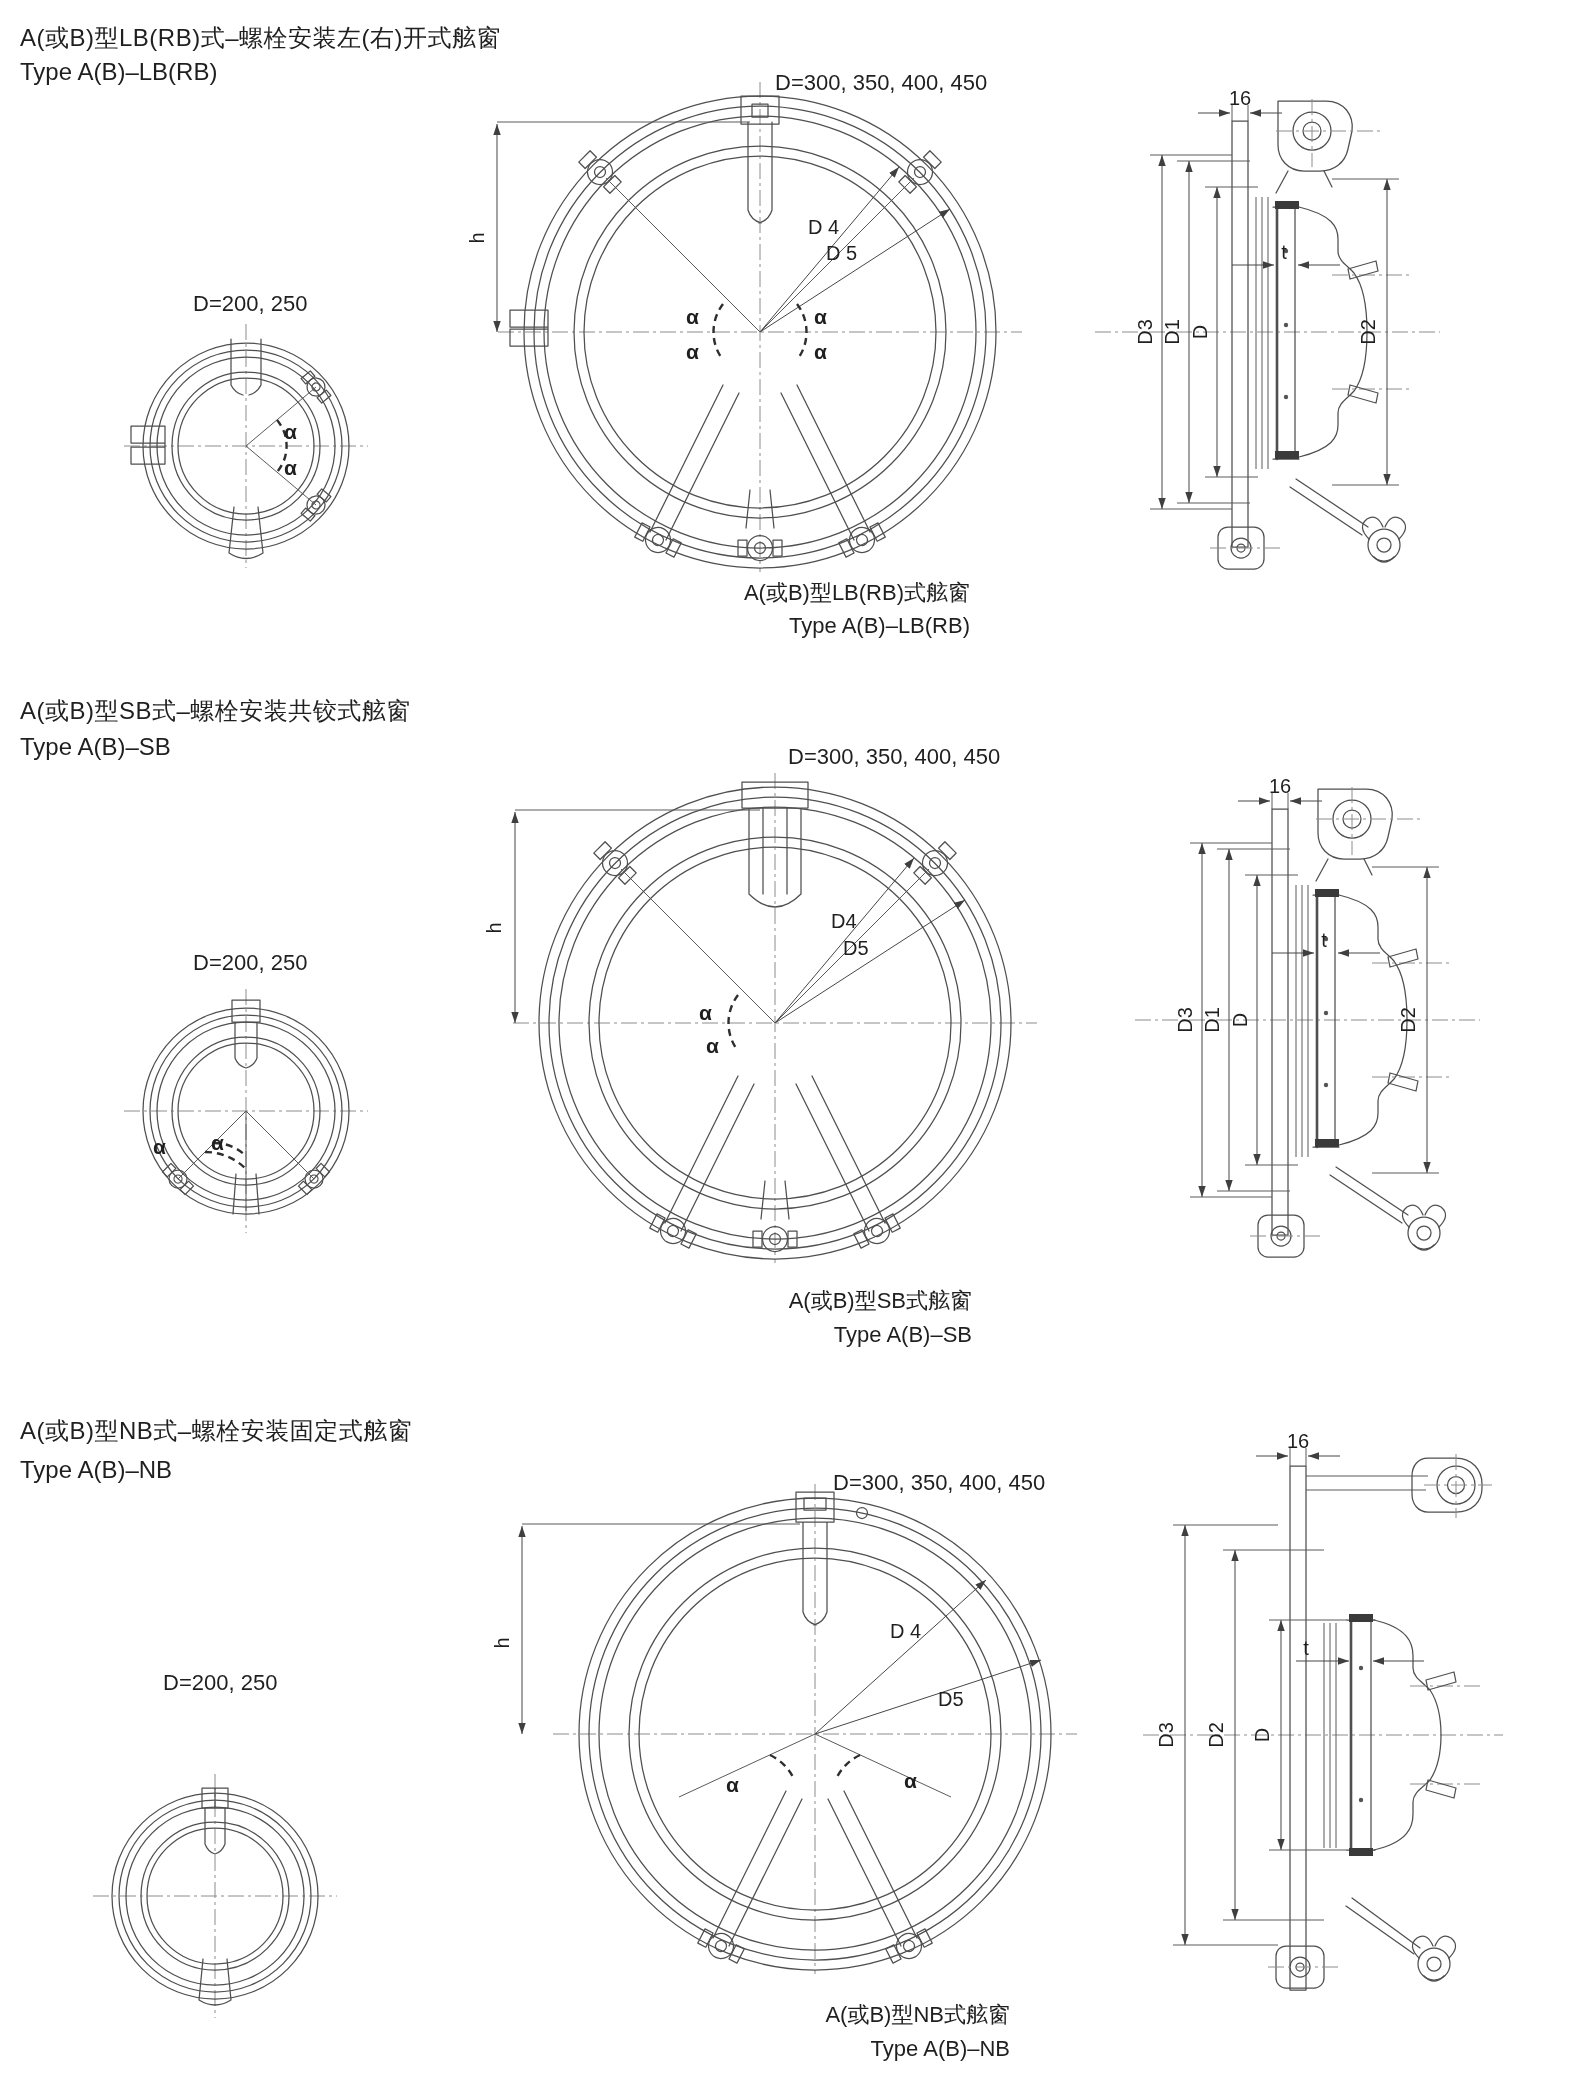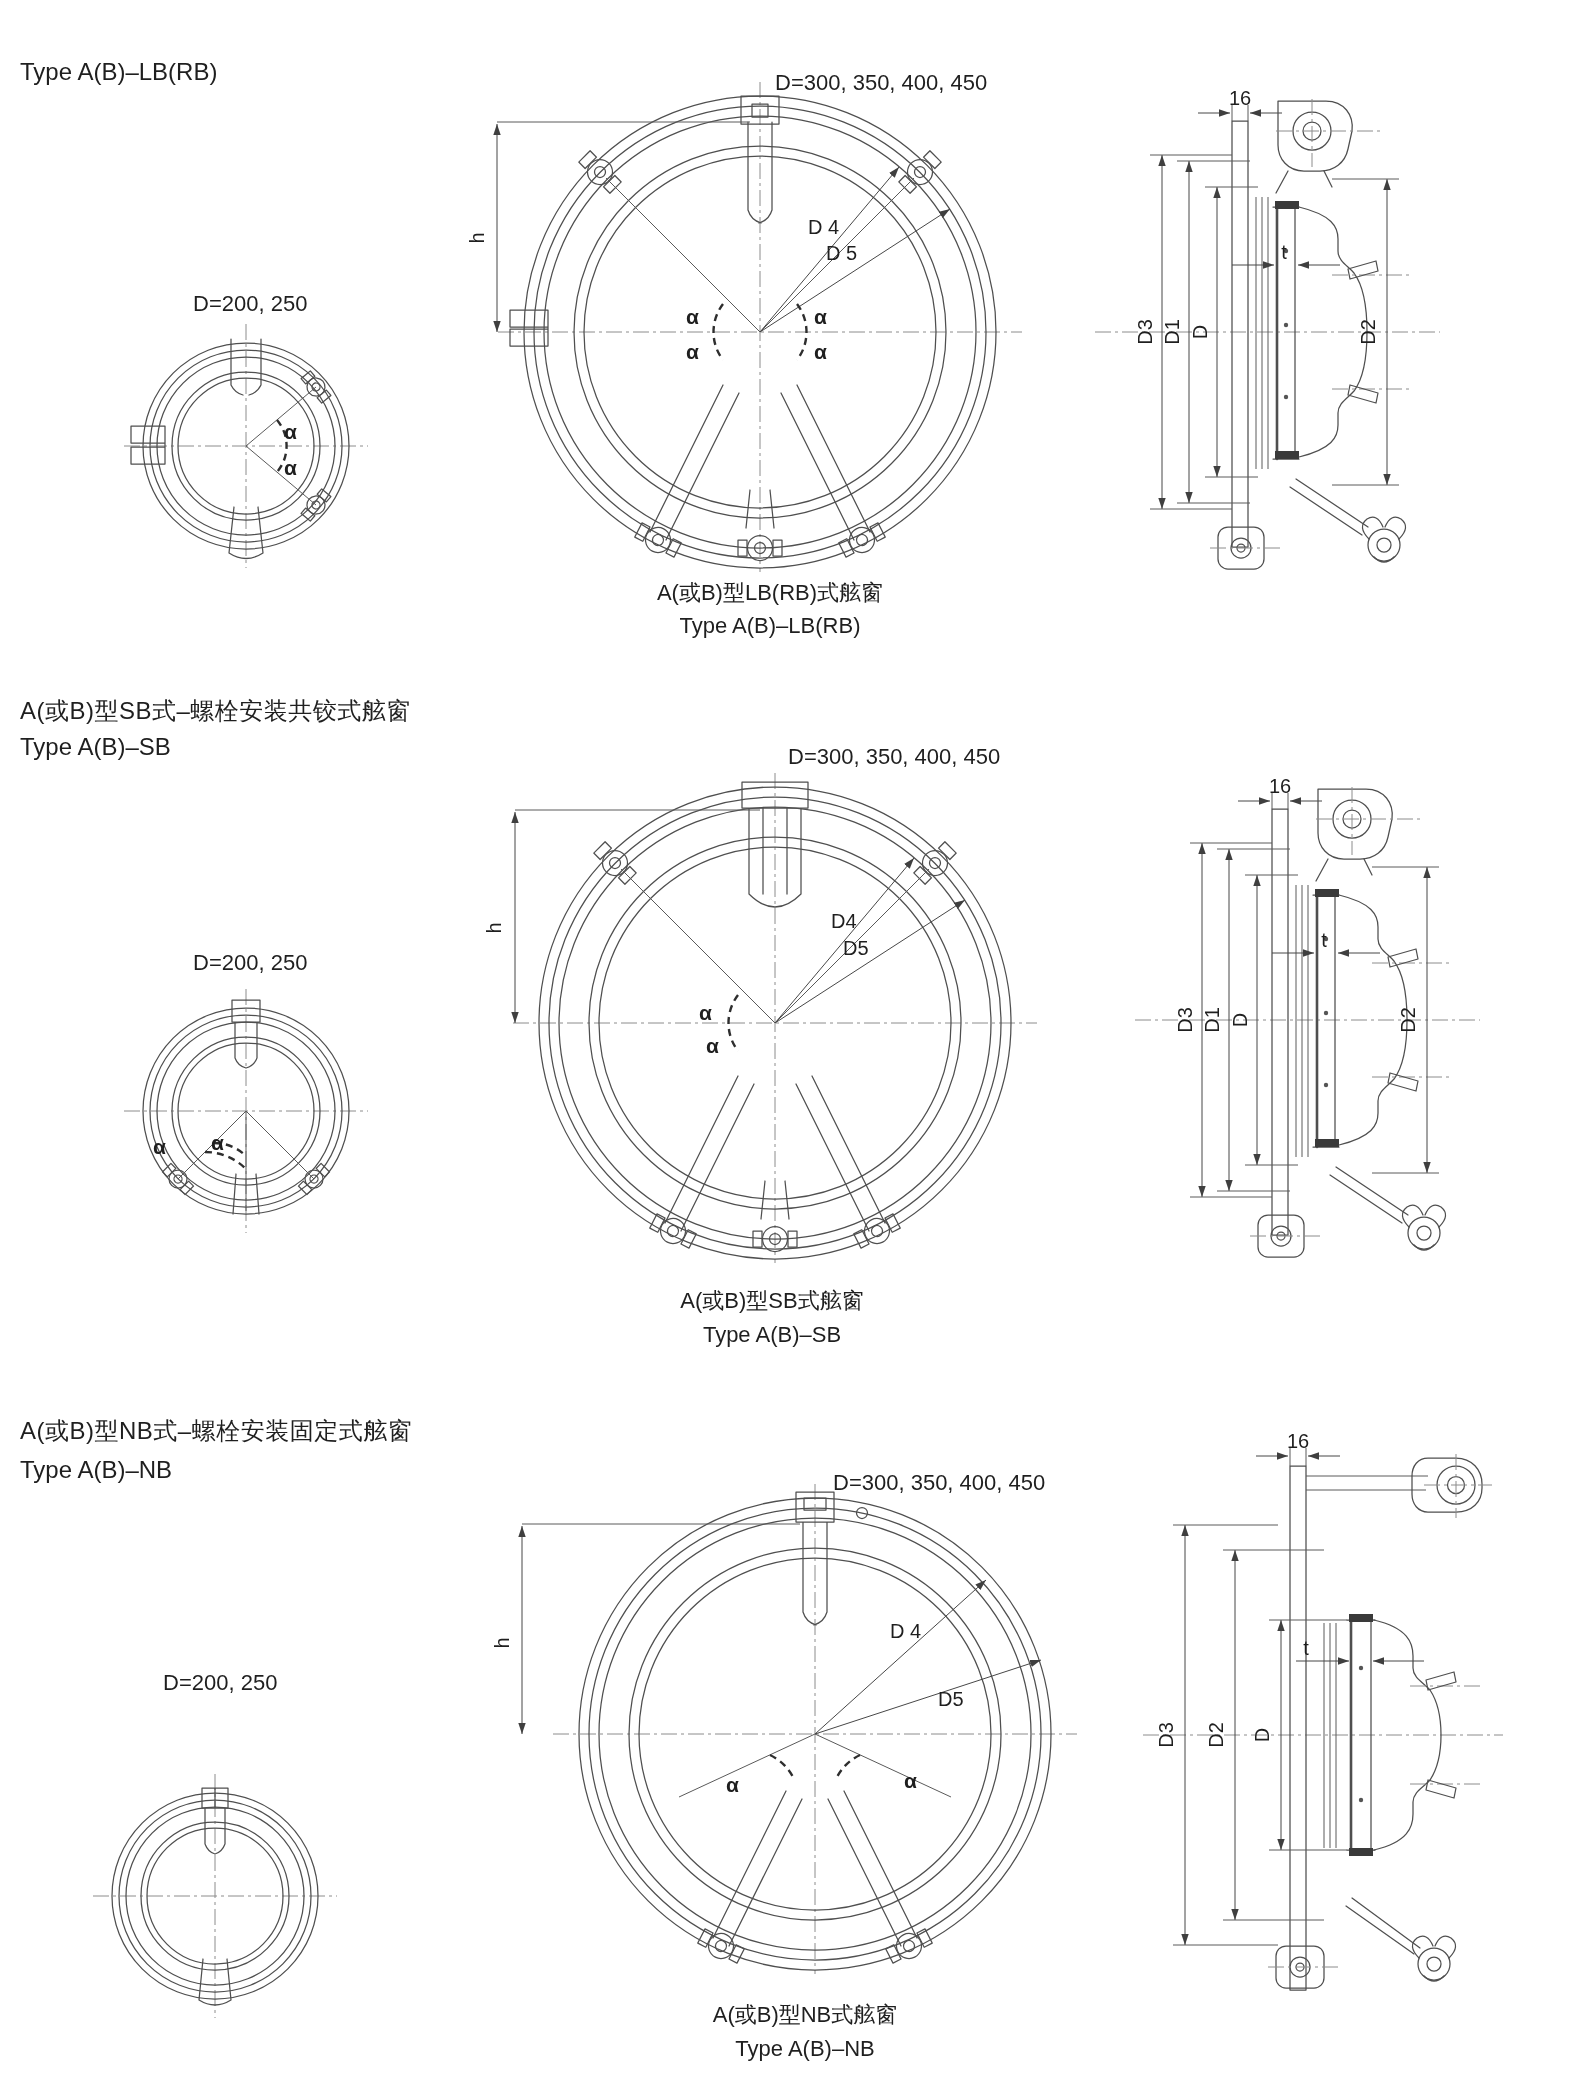--- a/index.html
+++ b/index.html
@@ -5,21 +5,21 @@
   html,body{margin:0;padding:0;background:#ffffff;}
   body{
     font-family:"Liberation Sans","DejaVu Sans",sans-serif;
     color:#1f1f1f;
     width:1570px;height:2092px;position:relative;overflow:hidden;
   }
   .abs{position:absolute;}
   .heading-zh{font-size:24px;font-weight:400;letter-spacing:0.5px;white-space:nowrap;}
   .heading-en{font-size:24px;font-weight:400;white-space:nowrap;}
   .dlabel{font-size:22px;white-space:nowrap;}
-  .caption{width:400px;text-align:center;font-size:22px;white-space:nowrap;}
+  .caption{width:400px;text-align:right;font-size:22px;white-space:nowrap;}
   svg{display:block;}
   svg text{font-family:"Liberation Sans","DejaVu Sans",sans-serif;fill:#1f1f1f;}
   .ln{stroke:#4f4f4f;stroke-width:1.25;fill:none;stroke-linejoin:round;stroke-linecap:round;}
   .lt{stroke:#5a5a5a;stroke-width:1;fill:none;}
   .cl{stroke:#8c8c8c;stroke-width:1;fill:none;stroke-dasharray:16 4 3 4;}
   .dim{stroke:#474747;stroke-width:1;fill:none;}
   .arc{stroke:#2e2e2e;stroke-width:2.4;fill:none;stroke-dasharray:7 5;}
   .seal{fill:#3a3a3a;stroke:none;}
   .dot{fill:#555;stroke:none;}
   .svgtxt{font-size:20px;}
@@ -163,20 +163,21 @@
       <path class="dim" d="M153,192 V422" marker-start="url(#arr)" marker-end="url(#arr)"></path>
       <path class="lt" d="M141,192 H219 M141,422 H219"></path>
 
       <path class="dim" d="M168,233 L221,233" marker-end="url(#arr)"></path>
       <path class="dim" d="M296,233 L245,233" marker-end="url(#arr)"></path>
     </g>
   </defs>
 </svg>
 
 <div class="abs" style="left:0;top:0;width:1570px;height:660px;">
+  <div class="abs heading-zh" style="left:20px;top:22px;">A(或B)型LB(RB)式–螺栓安装左(右)开式舷窗</div>
   <div class="abs heading-en" style="left:20px;top:58px;">Type A(B)–LB(RB)</div>
 
   <div class="abs dlabel" style="left:193px;top:291px;">D=200, 250</div>
   <div class="abs dlabel" style="left:775px;top:70px;">D=300, 350, 400, 450</div>
 
   <svg class="abs" style="left:123px;top:323px;" width="250" height="250" viewBox="0 0 250 250">
     <use href="#rings-sm" transform="translate(123,123)"></use>
     <path class="ln" d="M8,103 h34 v17 h-34 Z M8,124 h34 v17 h-34 Z M42,103 V141"></path>
     <path class="ln" d="M108,16 V62 M138,16 V62 M108,62 q4,8 12,10 M138,62 q-4,8 -12,10"></path>
     <path class="ln" d="M111,184 L106,230 M135,184 L140,230 M106,230 Q123,241 140,230"></path>

